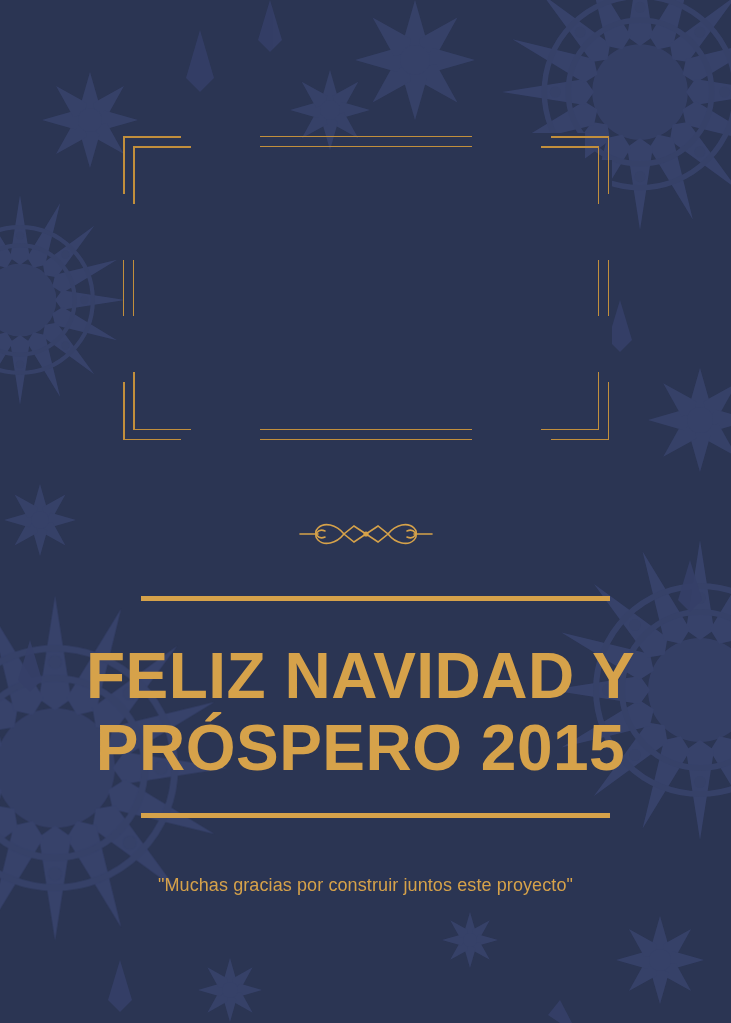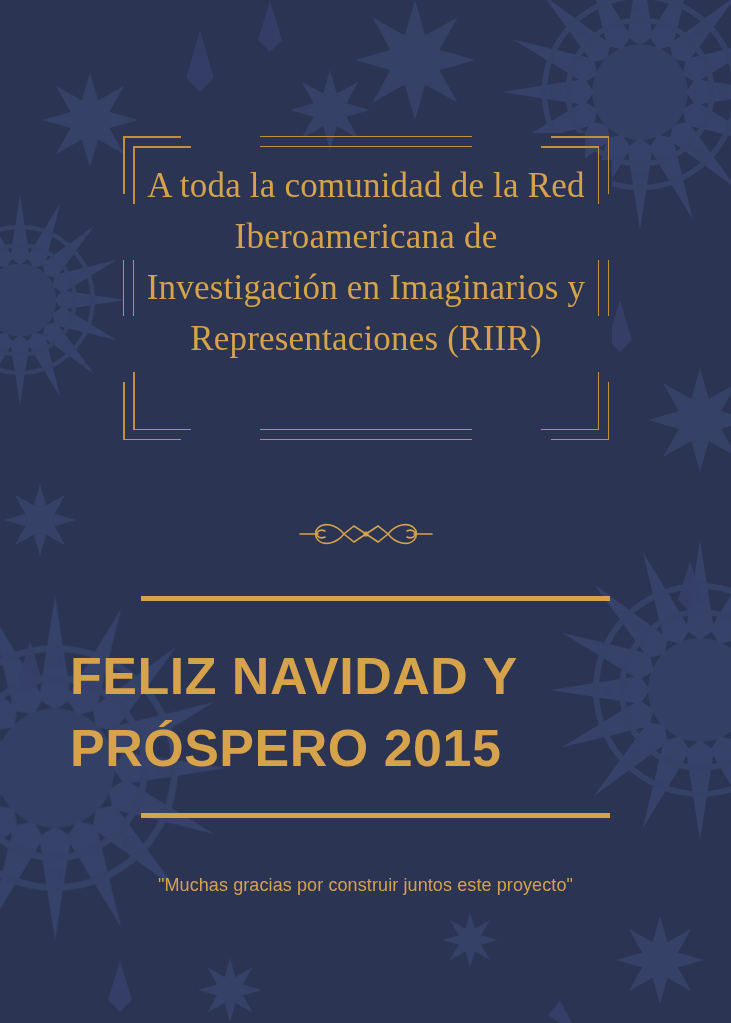--- a/index.html
+++ b/index.html
@@ -126,28 +126,28 @@
     width: 469px;
     height: 5px;
     background: #d6a24a;
   }
   .rule.top { top: 596px; }
   .rule.bottom { top: 813px; }
 
   
   .greeting {
     position: absolute;
-    left: 70px;
+    left: 55px;
     top: 640px;
     width: 611px;
-    text-align: left;
+    text-align: center;
     color: #d6a24a;
     font-family: "Liberation Sans", sans-serif;
     font-weight: bold;
-    font-size: 52px;
+    font-size: 64px;
     line-height: 72px;
     letter-spacing: 0.5px;
   }
 
   
   .quote {
     position: absolute;
     left: 60px;
     top: 875px;
     width: 611px;
@@ -283,21 +283,20 @@
     <div class="flourish fl-h" style="left:10px;top:10px;"></div>
     <div class="flourish fl-v" style="left:10px;top:10px;"></div>
     <div class="flourish fl-h" style="right:10px;top:10px;"></div>
     <div class="flourish fl-v" style="right:10px;top:10px;"></div>
     <div class="flourish fl-h" style="left:10px;bottom:10px;"></div>
     <div class="flourish fl-v" style="left:10px;bottom:10px;"></div>
     <div class="flourish fl-h" style="right:10px;bottom:10px;"></div>
     <div class="flourish fl-v" style="right:10px;bottom:10px;"></div>
   </div>
 
-  <div class="headline">A toda la comunidad de la Red Iberoamericana de Investigación en Imaginarios y Representaciones (RIIR)</div>
 
   <div class="ornament">
     <svg width="140" height="44" viewBox="0 0 140 44" xmlns="http://www.w3.org/2000/svg">
       <g fill="none" stroke="#d6a24a" stroke-width="1.6" stroke-linecap="round">
         <path d="M70 22 L58 14 L48 22 L58 30 Z"></path>
         <path d="M70 22 L82 14 L92 22 L82 30 Z"></path>
         <path d="M48 22 C40 12, 28 10, 22 16 C17 21, 22 28, 29 25"></path>
         <path d="M48 22 C40 32, 28 34, 22 28 C17 23, 22 16, 29 19"></path>
         <path d="M92 22 C100 12, 112 10, 118 16 C123 21, 118 28, 111 25"></path>
         <path d="M92 22 C100 32, 112 34, 118 28 C123 23, 118 16, 111 19"></path>

